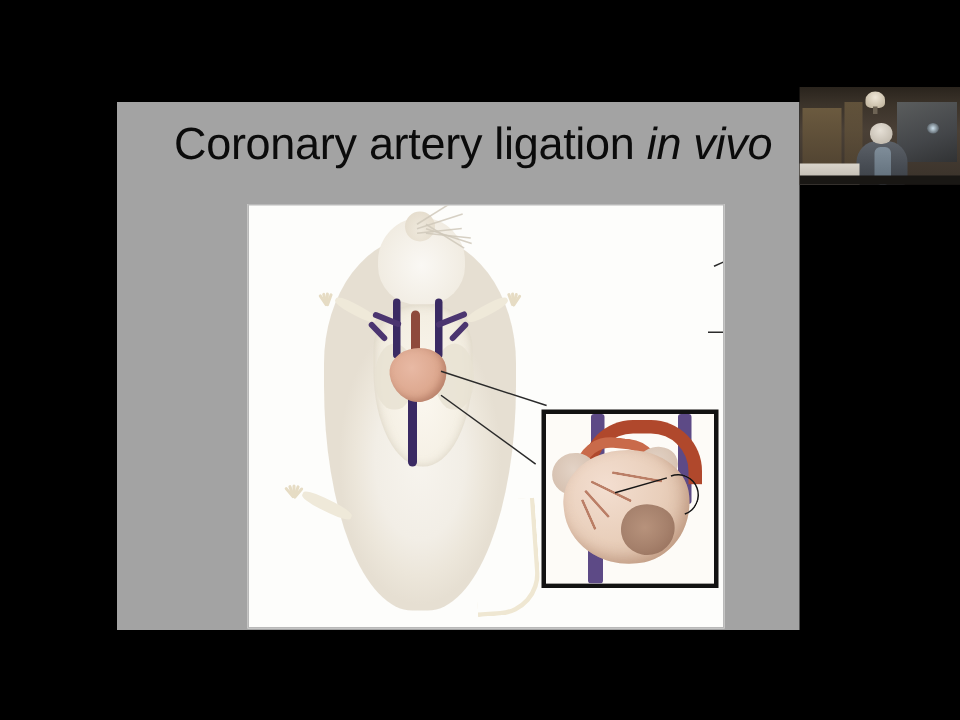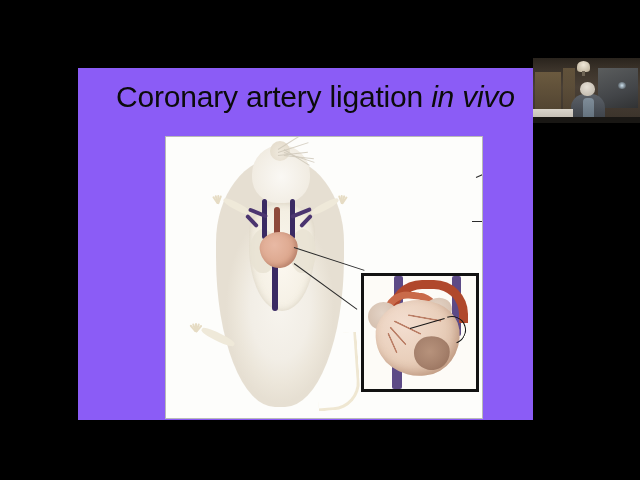--- a/index.html
+++ b/index.html
@@ -6,21 +6,21 @@
   body{
     width:640px;height:480px;overflow:hidden;
     background:#000;
     font-family:"Liberation Sans", sans-serif;
   }
   .stage{position:relative;width:640px;height:480px;background:#000;overflow:hidden;}
 
   
   .slide{
     position:absolute;left:78px;top:68px;width:455px;height:352px;
-    background:#8b5cf6;overflow:hidden;
+    background:#a3a3a3;overflow:hidden;
   }
   .slide-title{
     position:absolute;left:38px;top:12px;width:420px;
     font-size:30px;line-height:34px;color:#0b0b0b;
     letter-spacing:-0.2px;white-space:nowrap;
   }
   .slide-title .it{font-style:italic;}
 
   
   .figure-frame{

